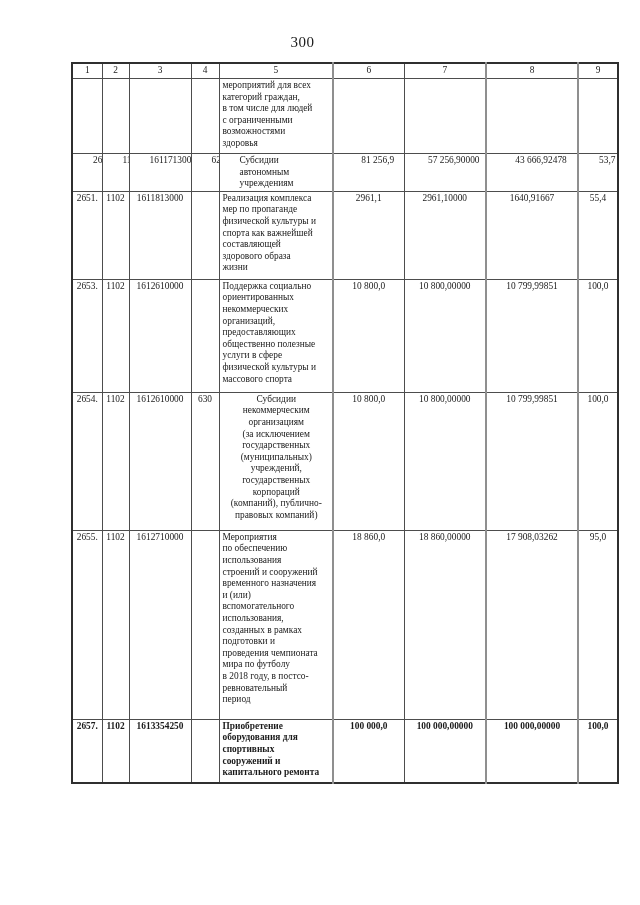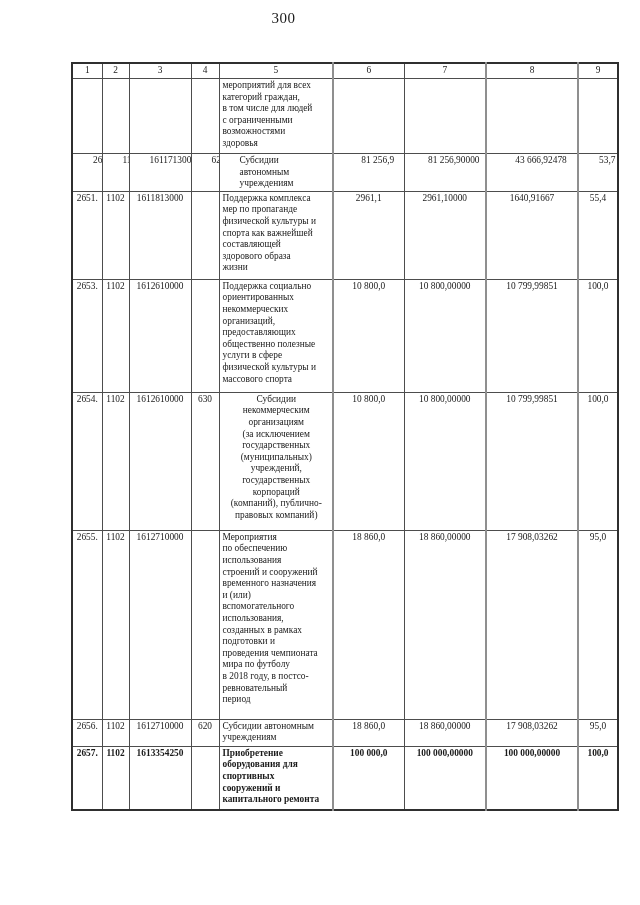--- a/index.html
+++ b/index.html
@@ -6,24 +6,25 @@
   body {
     width: 640px; height: 905px;
     background: #ffffff;
     font-family: "Liberation Serif", serif;
     color: #1a1a1a;
     position: relative;
     overflow: hidden;
   }
   .page-number {
     position: absolute;
-    top: 10px; left: 0; width: 567px;
+    top: 34px; left: 0; width: 567px;
     text-align: center;
     font-size: 15px;
     letter-spacing: 0.5px;
+    padding-left: 19px;
   }
   table.budget {
     position: absolute;
     left: 71px; top: 62px;
     width: 546px;
     border-collapse: collapse;
     table-layout: fixed;
     border: 2px solid #2f2f2f;
   }
   th, td {
@@ -108,30 +109,30 @@
       <td class="c9"></td>
     </tr>
     <tr class="r2650">
       <td class="c1">2650.</td>
       <td class="c2">1102</td>
       <td class="c3">1611713000</td>
       <td class="c4">620</td>
       <td class="c5 name">Субсидии автономным
 учреждениям</td>
       <td class="c6">81 256,9</td>
-      <td class="c7">81 256,90000</td>
+      <td class="c7">57 256,90000</td>
       <td class="c8">43 666,92478</td>
       <td class="c9">53,7</td>
     </tr>
     <tr class="r2651">
       <td class="c1">2651.</td>
       <td class="c2">1102</td>
       <td class="c3">1611813000</td>
       <td class="c4"></td>
-      <td class="c5 name">Поддержка комплекса
+      <td class="c5 name">Реализация комплекса
 мер по пропаганде
 физической культуры и
 спорта как важнейшей
 составляющей
 здорового образа
 жизни</td>
       <td class="c6">2961,1</td>
       <td class="c7">2961,10000</td>
       <td class="c8">1640,91667</td>
       <td class="c9">55,4</td>
@@ -194,32 +195,20 @@
 проведения чемпионата
 мира по футболу
 в 2018 году, в постсо-
 ревновательный
 период</td>
       <td class="c6">18 860,0</td>
       <td class="c7">18 860,00000</td>
       <td class="c8">17 908,03262</td>
       <td class="c9">95,0</td>
     </tr>
-    <tr class="r2656">
-      <td class="c1">2656.</td>
-      <td class="c2">1102</td>
-      <td class="c3">1612710000</td>
-      <td class="c4">620</td>
-      <td class="c5 name">Субсидии автономным
-учреждениям</td>
-      <td class="c6">18 860,0</td>
-      <td class="c7">18 860,00000</td>
-      <td class="c8">17 908,03262</td>
-      <td class="c9">95,0</td>
-    </tr>
     <tr class="r2657">
       <td class="c1">2657.</td>
       <td class="c2">1102</td>
       <td class="c3">1613354250</td>
       <td class="c4"></td>
       <td class="c5 name">Приобретение
 оборудования для
 спортивных
 сооружений и
 капитального ремонта</td>

